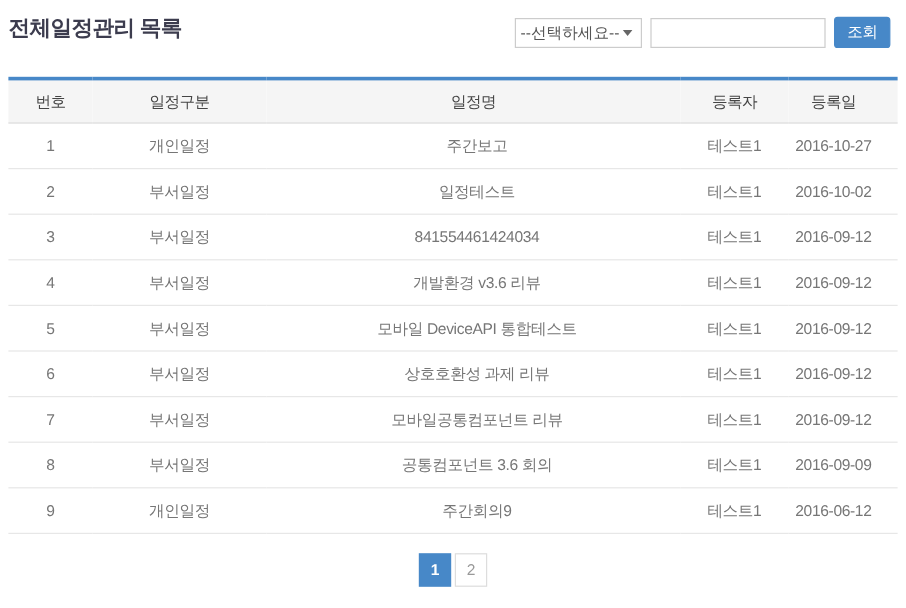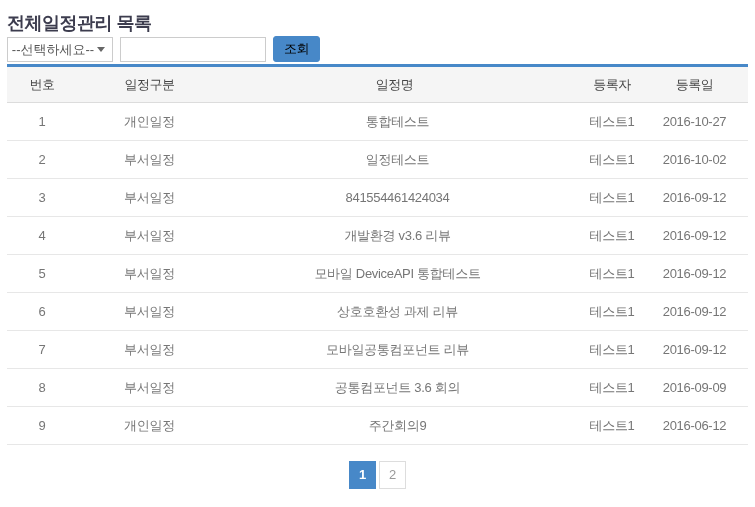--- a/index.html
+++ b/index.html
@@ -18,21 +18,21 @@
   html,body{background:#fff;}
   body{
     width:755px;height:507px;overflow:hidden;
     font-family:"Liberation Sans","DejaVu Sans",sans-serif;
     position:relative;
   }
   .page{width:755px;height:507px;}
   .header{
     height:48px;
     padding:12px 13px 0 7px;
-    display:flex;justify-content:space-between;align-items:flex-start;flex-direction:column;
+    display:flex;justify-content:space-between;align-items:flex-start;
   }
   .page-title{
     font-size:18px;font-weight:bold;color:var(--title-color);
     line-height:22px;letter-spacing:-0.5px;
   }
   .toolbar{display:flex;align-items:flex-start;gap:7px;margin-top:3px;}
   .select{
     position:relative;width:106px;height:25px;
     border:1px solid var(--ctrl-border);background:#fff;
     font-size:13px;color:#555;
@@ -43,21 +43,21 @@
     position:absolute;right:7px;top:9px;
     width:0;height:0;border-left:4px solid transparent;border-right:4px solid transparent;
     border-top:5px solid #666;
   }
   .search-input{
     width:146px;height:25px;border:1px solid var(--ctrl-border);
     font-size:13px;color:#555;padding:0 6px;outline:none;
   }
   .search-btn{
     width:47px;height:26px;margin-top:-1px;
-    background:var(--accent);color:#000000;border:1px solid var(--accent);
+    background:var(--accent);color:#ffffff;border:1px solid var(--accent);
     border-radius:3px;font-size:13px;cursor:pointer;
     font-family:inherit;letter-spacing:-0.5px;
   }
   table.list{
     width:741px;margin:16px 7px;border-collapse:collapse;table-layout:fixed;
     border-top:3px solid var(--accent);
   }
   table.list thead th{
     height:37px;background:var(--head-bg);
     font-size:13px;font-weight:normal;color:var(--header-text);
@@ -122,21 +122,21 @@
         <th class="c-name-h">일정명</th>
         <th>등록자</th>
         <th class="c-date-h">등록일</th>
       </tr>
     </thead>
     <tbody>
 
         <tr>
           <td class="c-no">1</td>
           <td class="c-cat">개인일정</td>
-          <td class="c-name">통합테스트</td>
+          <td class="c-name">주간보고</td>
           <td class="c-reg">테스트1</td>
           <td class="c-date">2016-10-27</td>
         </tr>
 
         <tr>
           <td class="c-no">2</td>
           <td class="c-cat">부서일정</td>
           <td class="c-name">일정테스트</td>
           <td class="c-reg">테스트1</td>
           <td class="c-date">2016-10-02</td>

